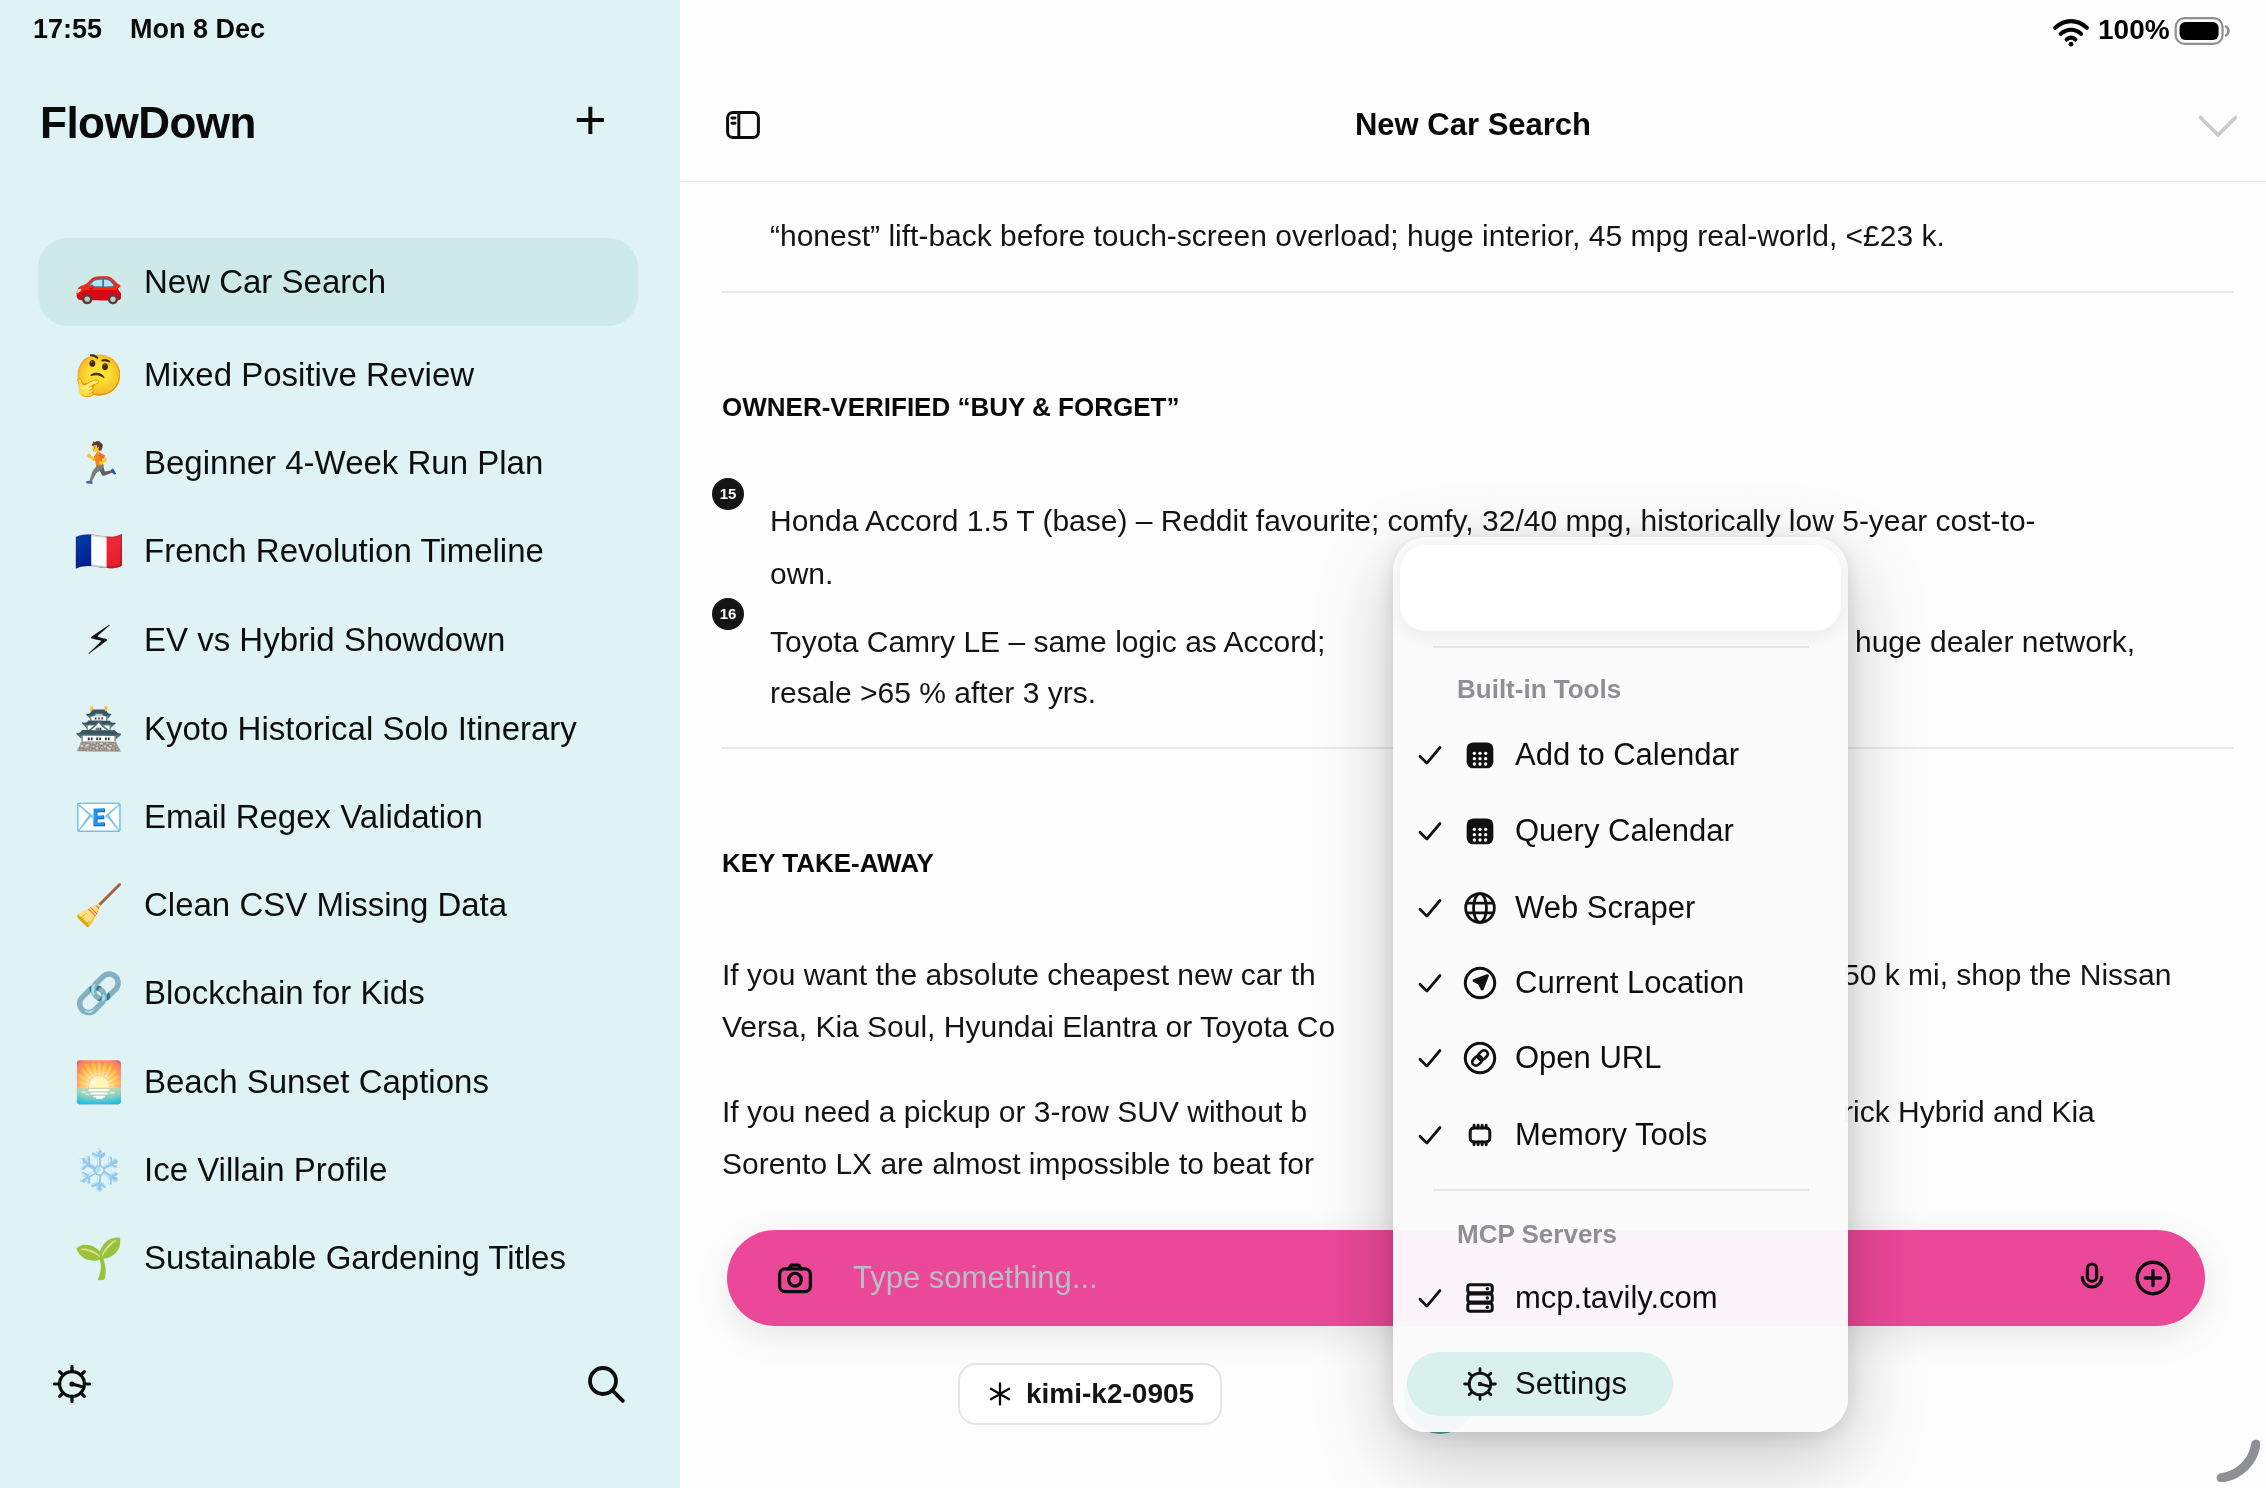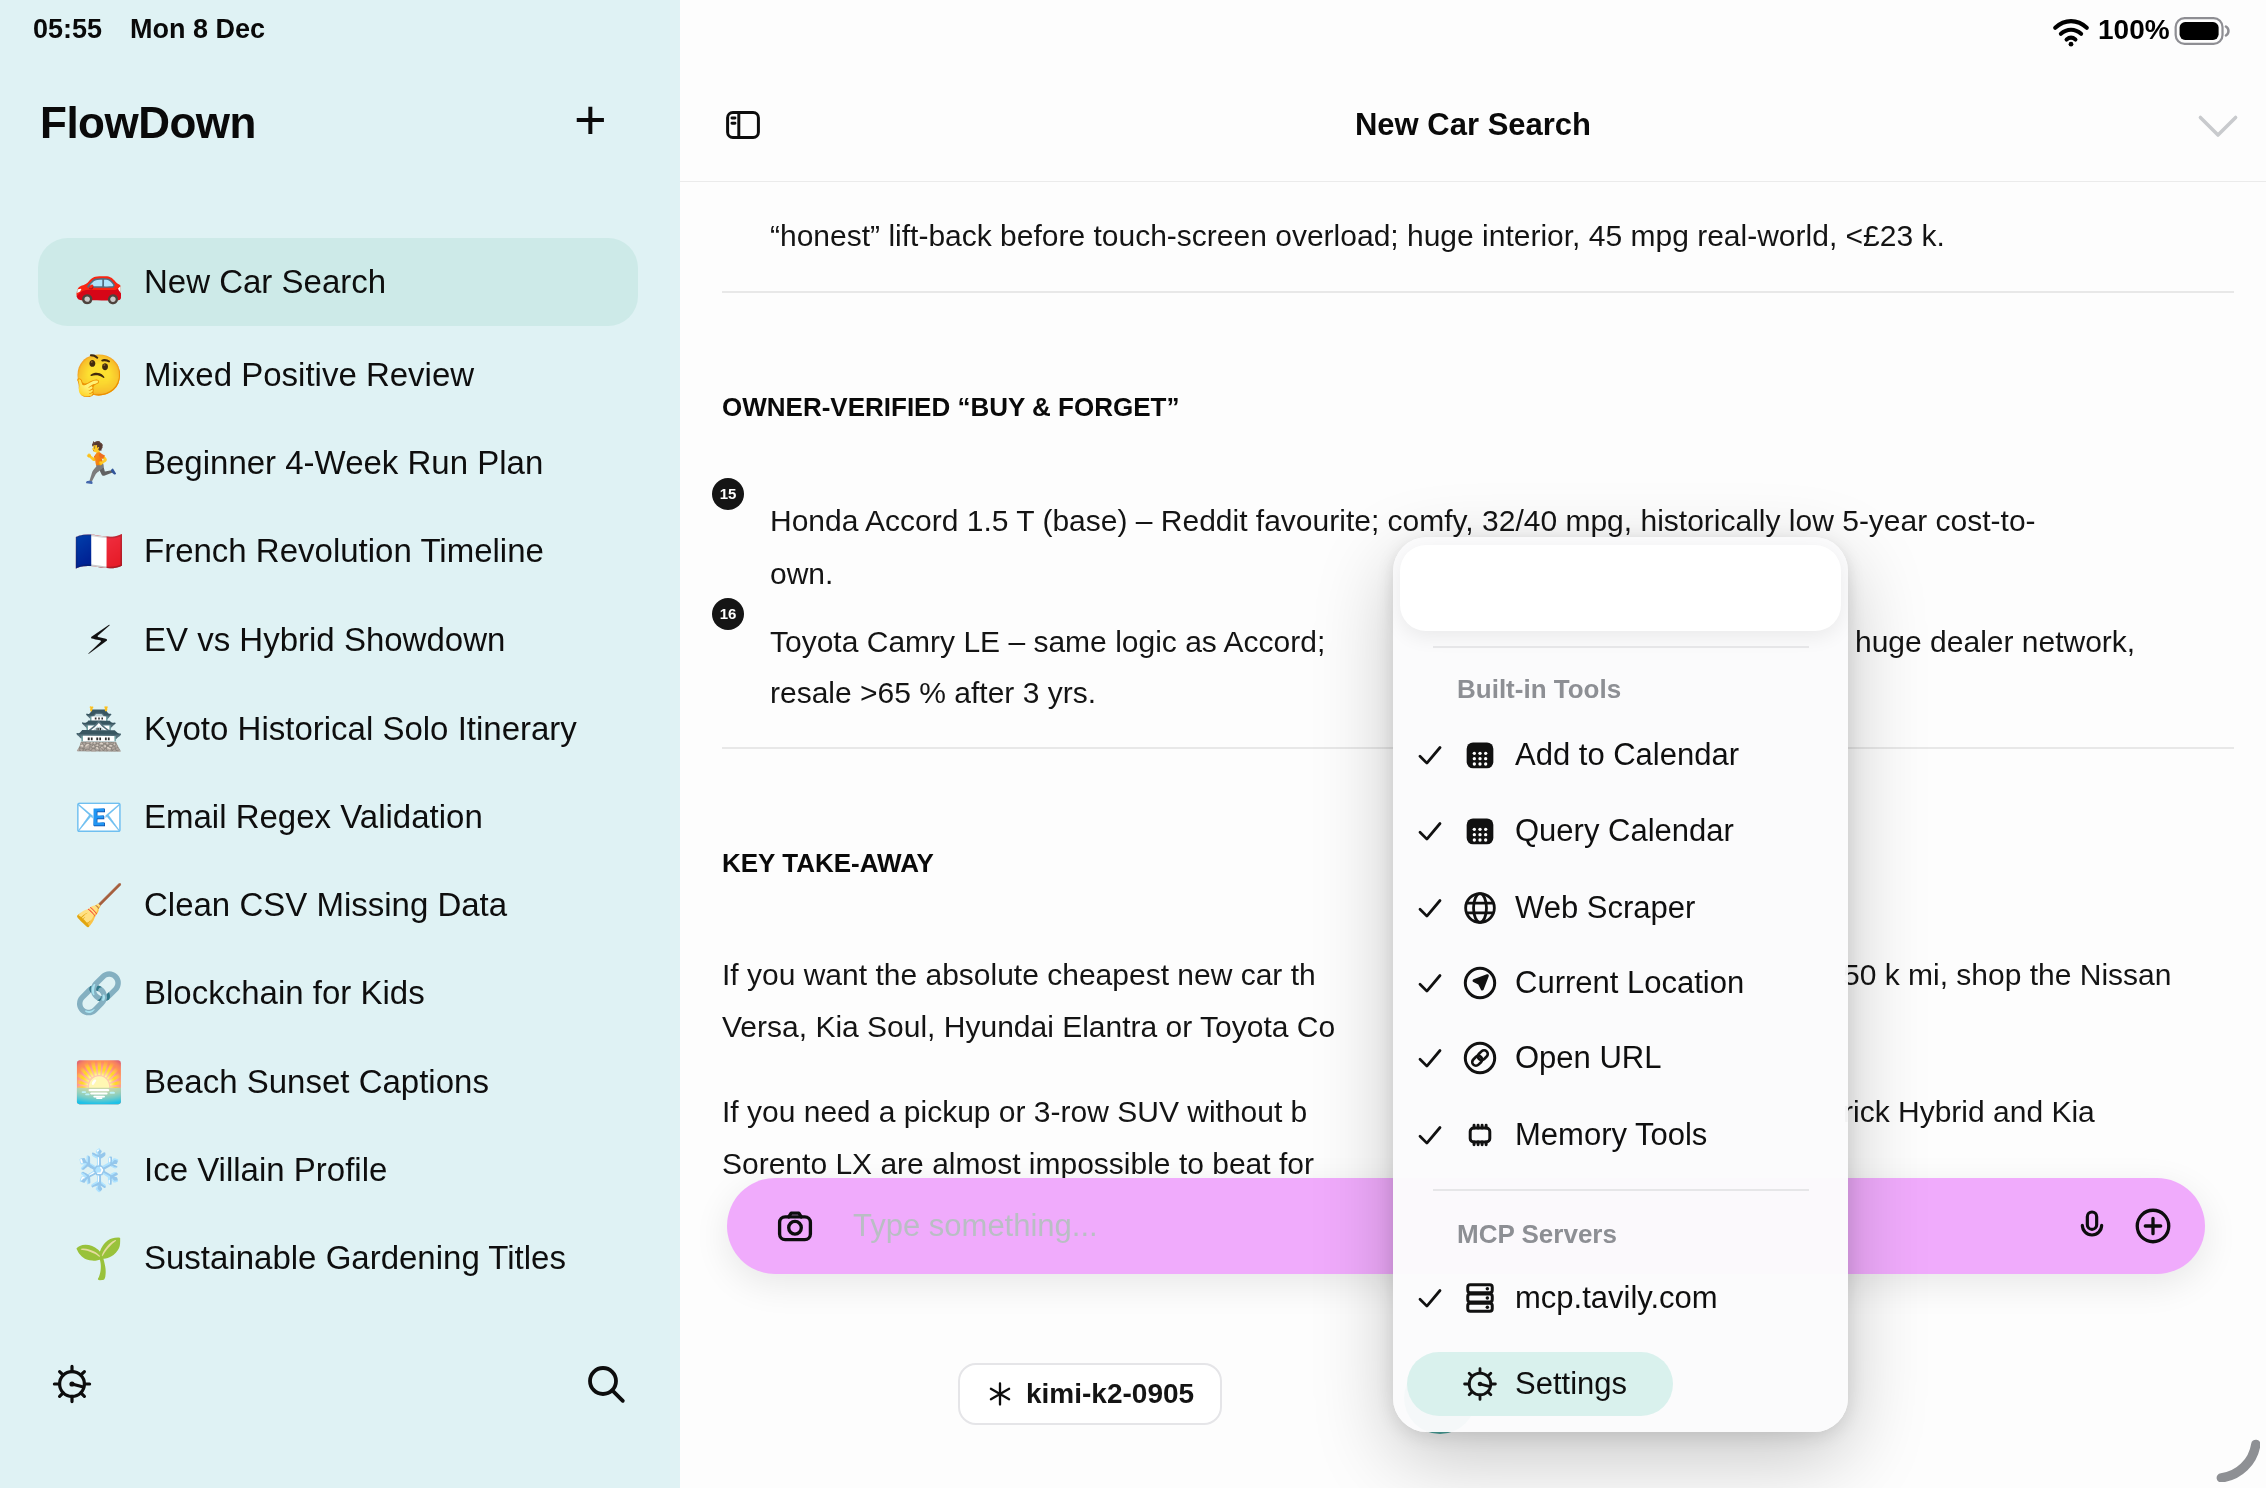--- a/index.html
+++ b/index.html
@@ -28,21 +28,21 @@
   .hdr-divider{left:680px;top:181px;width:1586px;height:1px;background:rgba(0,0,0,0.07);}
 
   
   .tline{font-size:30px;line-height:38px;color:#141414;white-space:nowrap;margin-top:27px;}
   .thead{font-size:26px;line-height:38px;font-weight:700;color:#0a0a0a;white-space:nowrap;}
   .cdivider{height:2px;background:#e8e8e8;}
   .badge{width:32px;height:32px;border-radius:50%;background:#151515;color:#fff;
          font-size:15px;font-weight:700;text-align:center;line-height:32px;}
 
   
-  #composer{left:727px;top:1178px;width:1478px;height:96px;background:#f0abfc;border-radius:48px;
+  #composer{left:727px;top:1230px;width:1478px;height:96px;background:#ec4899;border-radius:48px;
             box-shadow:0 10px 36px rgba(0,0,0,0.09);z-index:2;}
   #composer-input{position:absolute;left:124px;top:0;width:1180px;height:96px;border:none;outline:none;
             background:transparent;font-family:inherit;font-size:31px;color:#333;}
   #composer-input::placeholder{color:#b9bec4;}
   #model-pill{left:958px;top:1363px;height:62px;display:inline-flex;align-items:center;gap:12px;
             padding:0 26px;background:#fff;border:2px solid #e5e5e8;border-radius:18px;z-index:2;}
   #model-pill span{font-size:28px;font-weight:600;color:#141414;}
   #send-button{left:1404px;top:1362px;width:72px;height:72px;border-radius:50%;background:#4ba79f;z-index:3;}
 
   
@@ -60,21 +60,21 @@
   #settings-highlight{left:1407px;top:1352px;width:266px;height:64px;background:#d9f1ed;border-radius:32px;z-index:6;}
 
   svg{display:block;}
 </style>
 </head>
 <body>
 
 <div id="app">
 
   <div id="sidebar" class="abs">
-    <div class="abs sb-time">05:55</div>
+    <div class="abs sb-time">17:55</div>
     <div class="abs sb-date">Mon 8 Dec</div>
 
     <div class="abs sb-title">FlowDown</div>
     <div class="abs sb-plus">+</div>
 
     <div class="abs sb-row selected" style="top:238px;">
       <span class="sb-emoji">🚗</span>
       <span class="sb-label">New Car Search</span>
     </div>
     <div class="abs sb-row" style="top:331px;">

